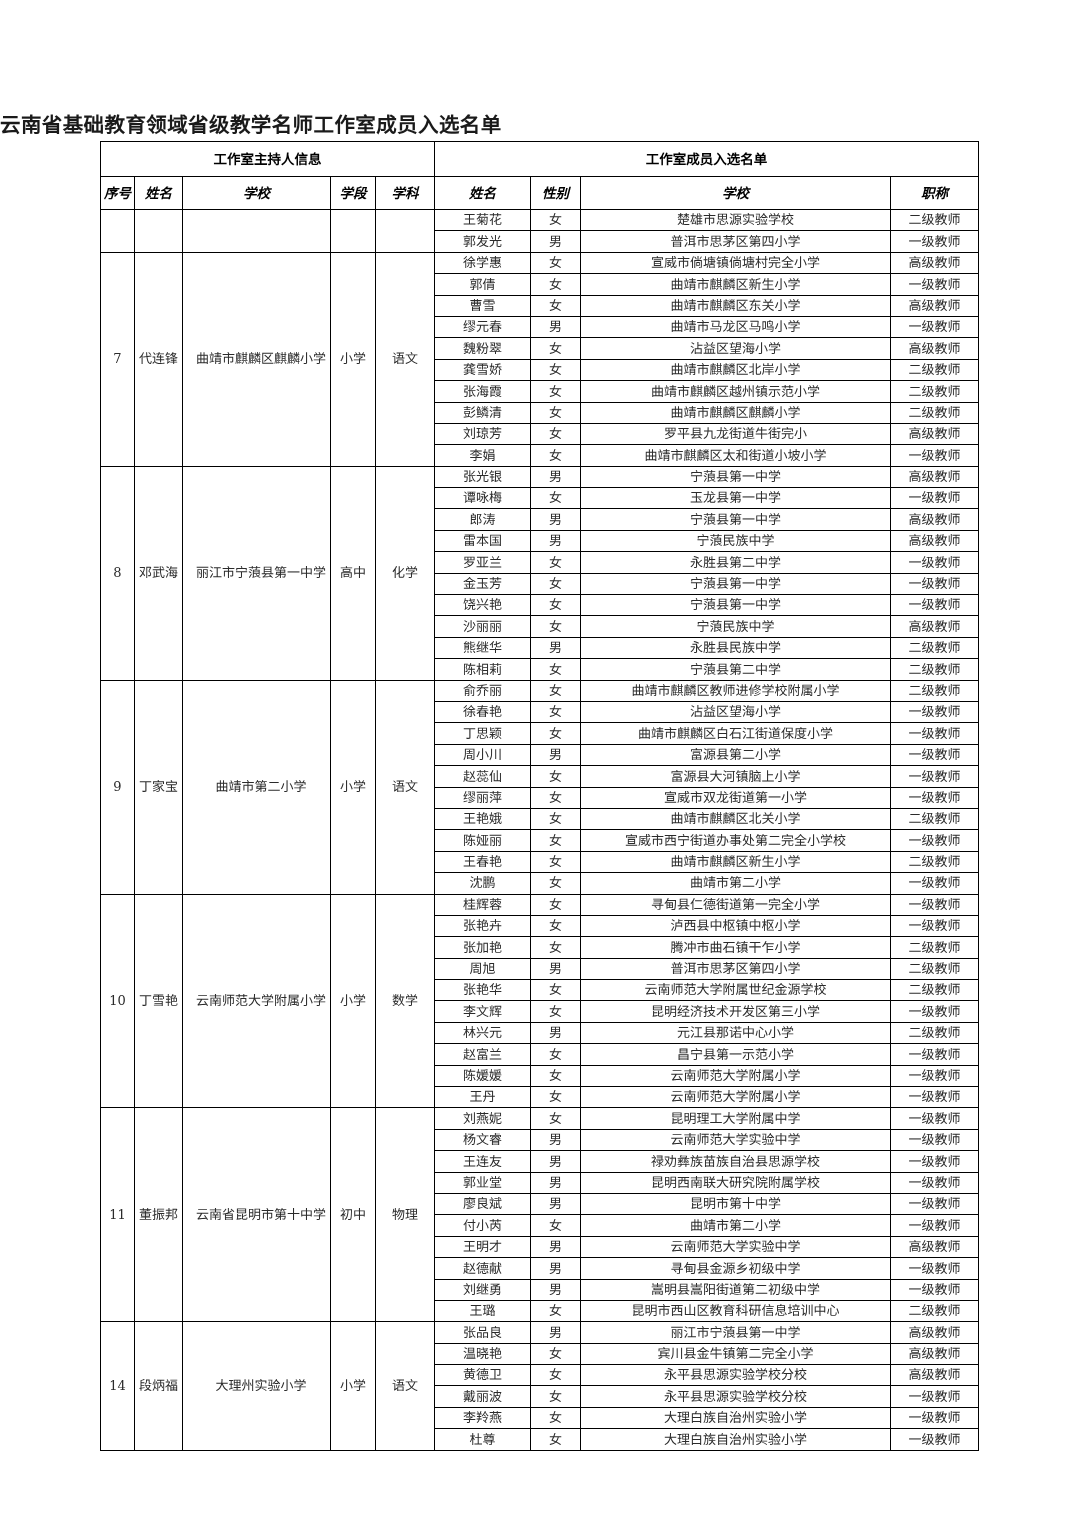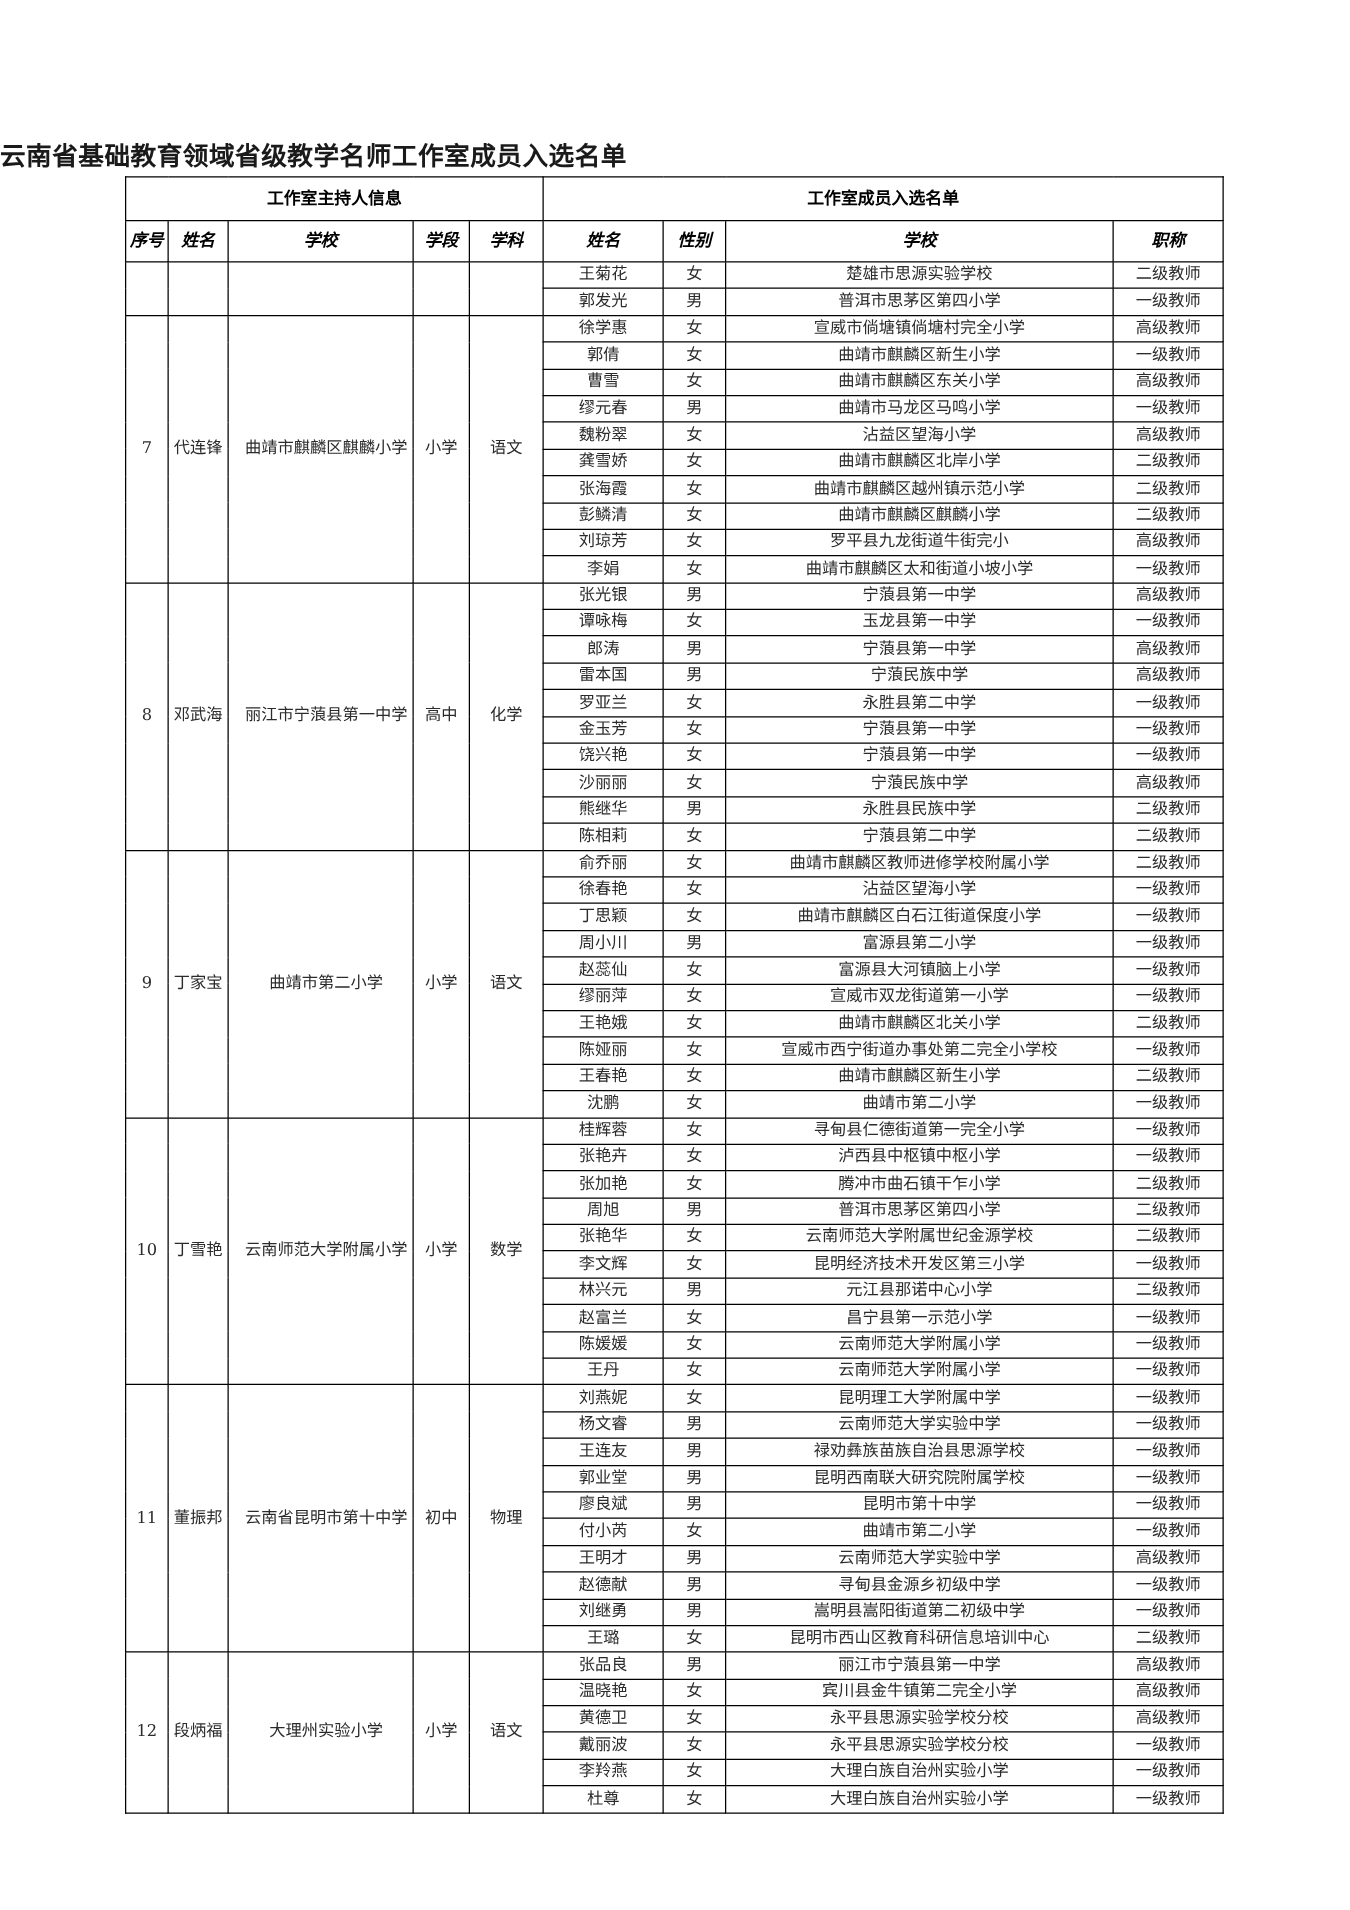--- a/index.html
+++ b/index.html
@@ -489,21 +489,21 @@
             <td class="body-cell">嵩明县嵩阳街道第二初级中学</td>
             <td class="body-cell">一级教师</td>
           </tr>
           <tr>
             <td class="body-cell">王璐</td>
             <td class="body-cell">女</td>
             <td class="body-cell">昆明市西山区教育科研信息培训中心</td>
             <td class="body-cell">二级教师</td>
           </tr>
           <tr>
-            <td rowspan="6" class="body-cell host-cell">12</td>
+            <td rowspan="6" class="body-cell host-cell">14</td>
             <td rowspan="6" class="body-cell host-cell">段炳福</td>
             <td rowspan="6" class="body-cell host-cell host-school">
               <span class="overflow-text">大理州实验小学</span>
             </td>
             <td rowspan="6" class="body-cell host-cell">小学</td>
             <td rowspan="6" class="body-cell host-cell">语文</td>
             <td class="body-cell">张品良</td>
             <td class="body-cell">男</td>
             <td class="body-cell">丽江市宁蒗县第一中学</td>
             <td class="body-cell">高级教师</td>

